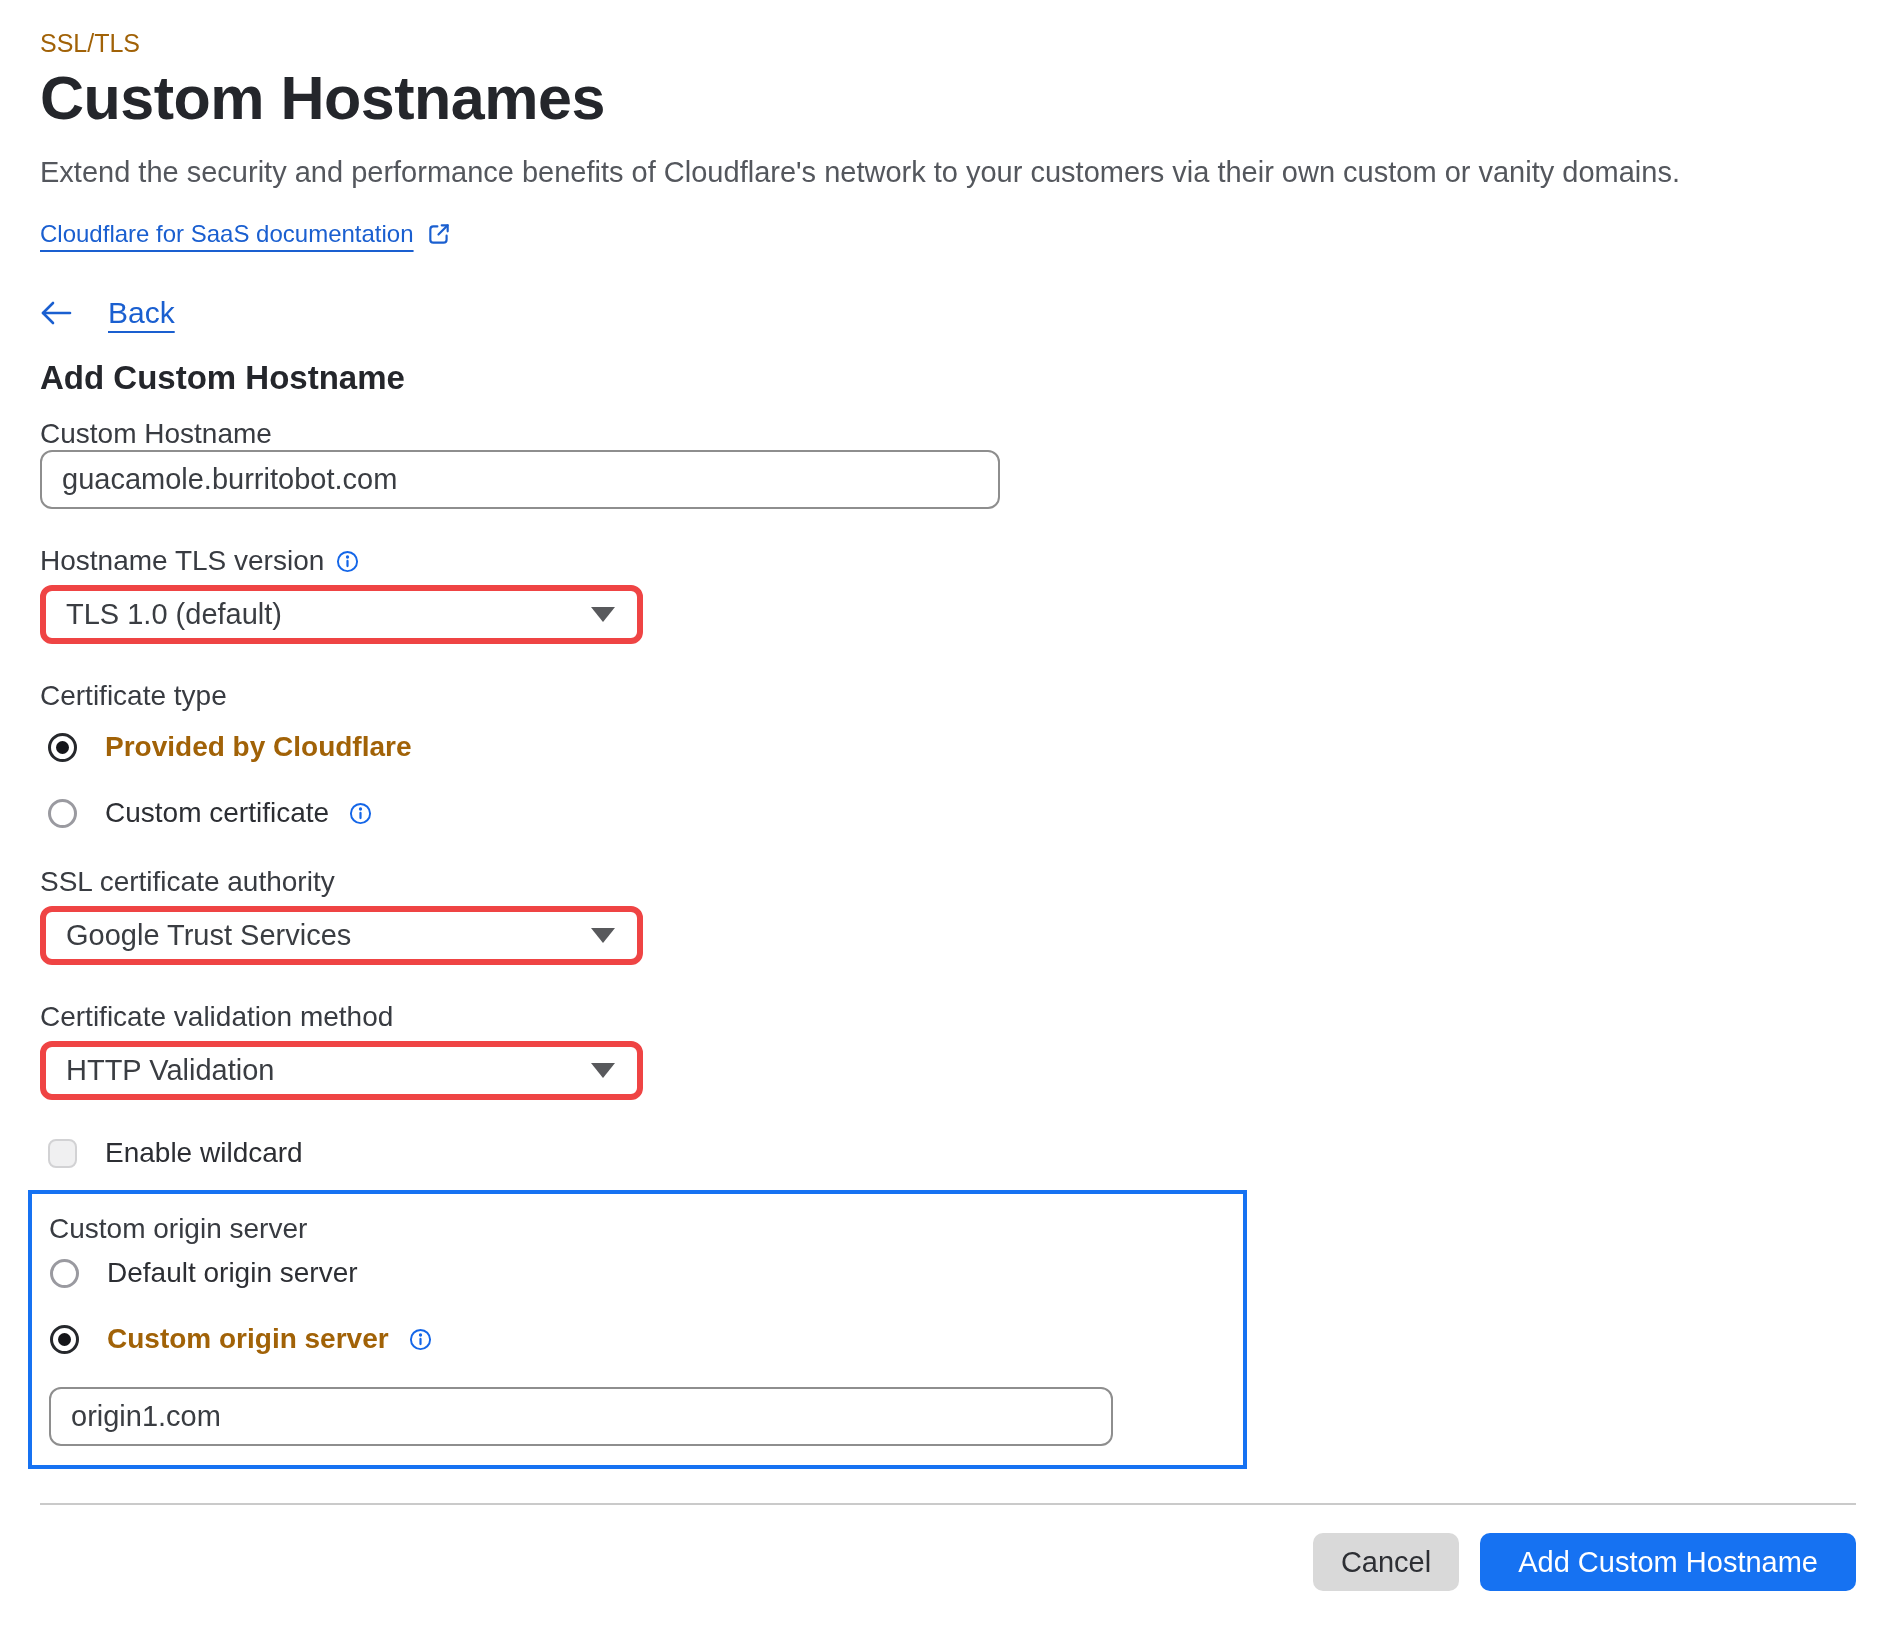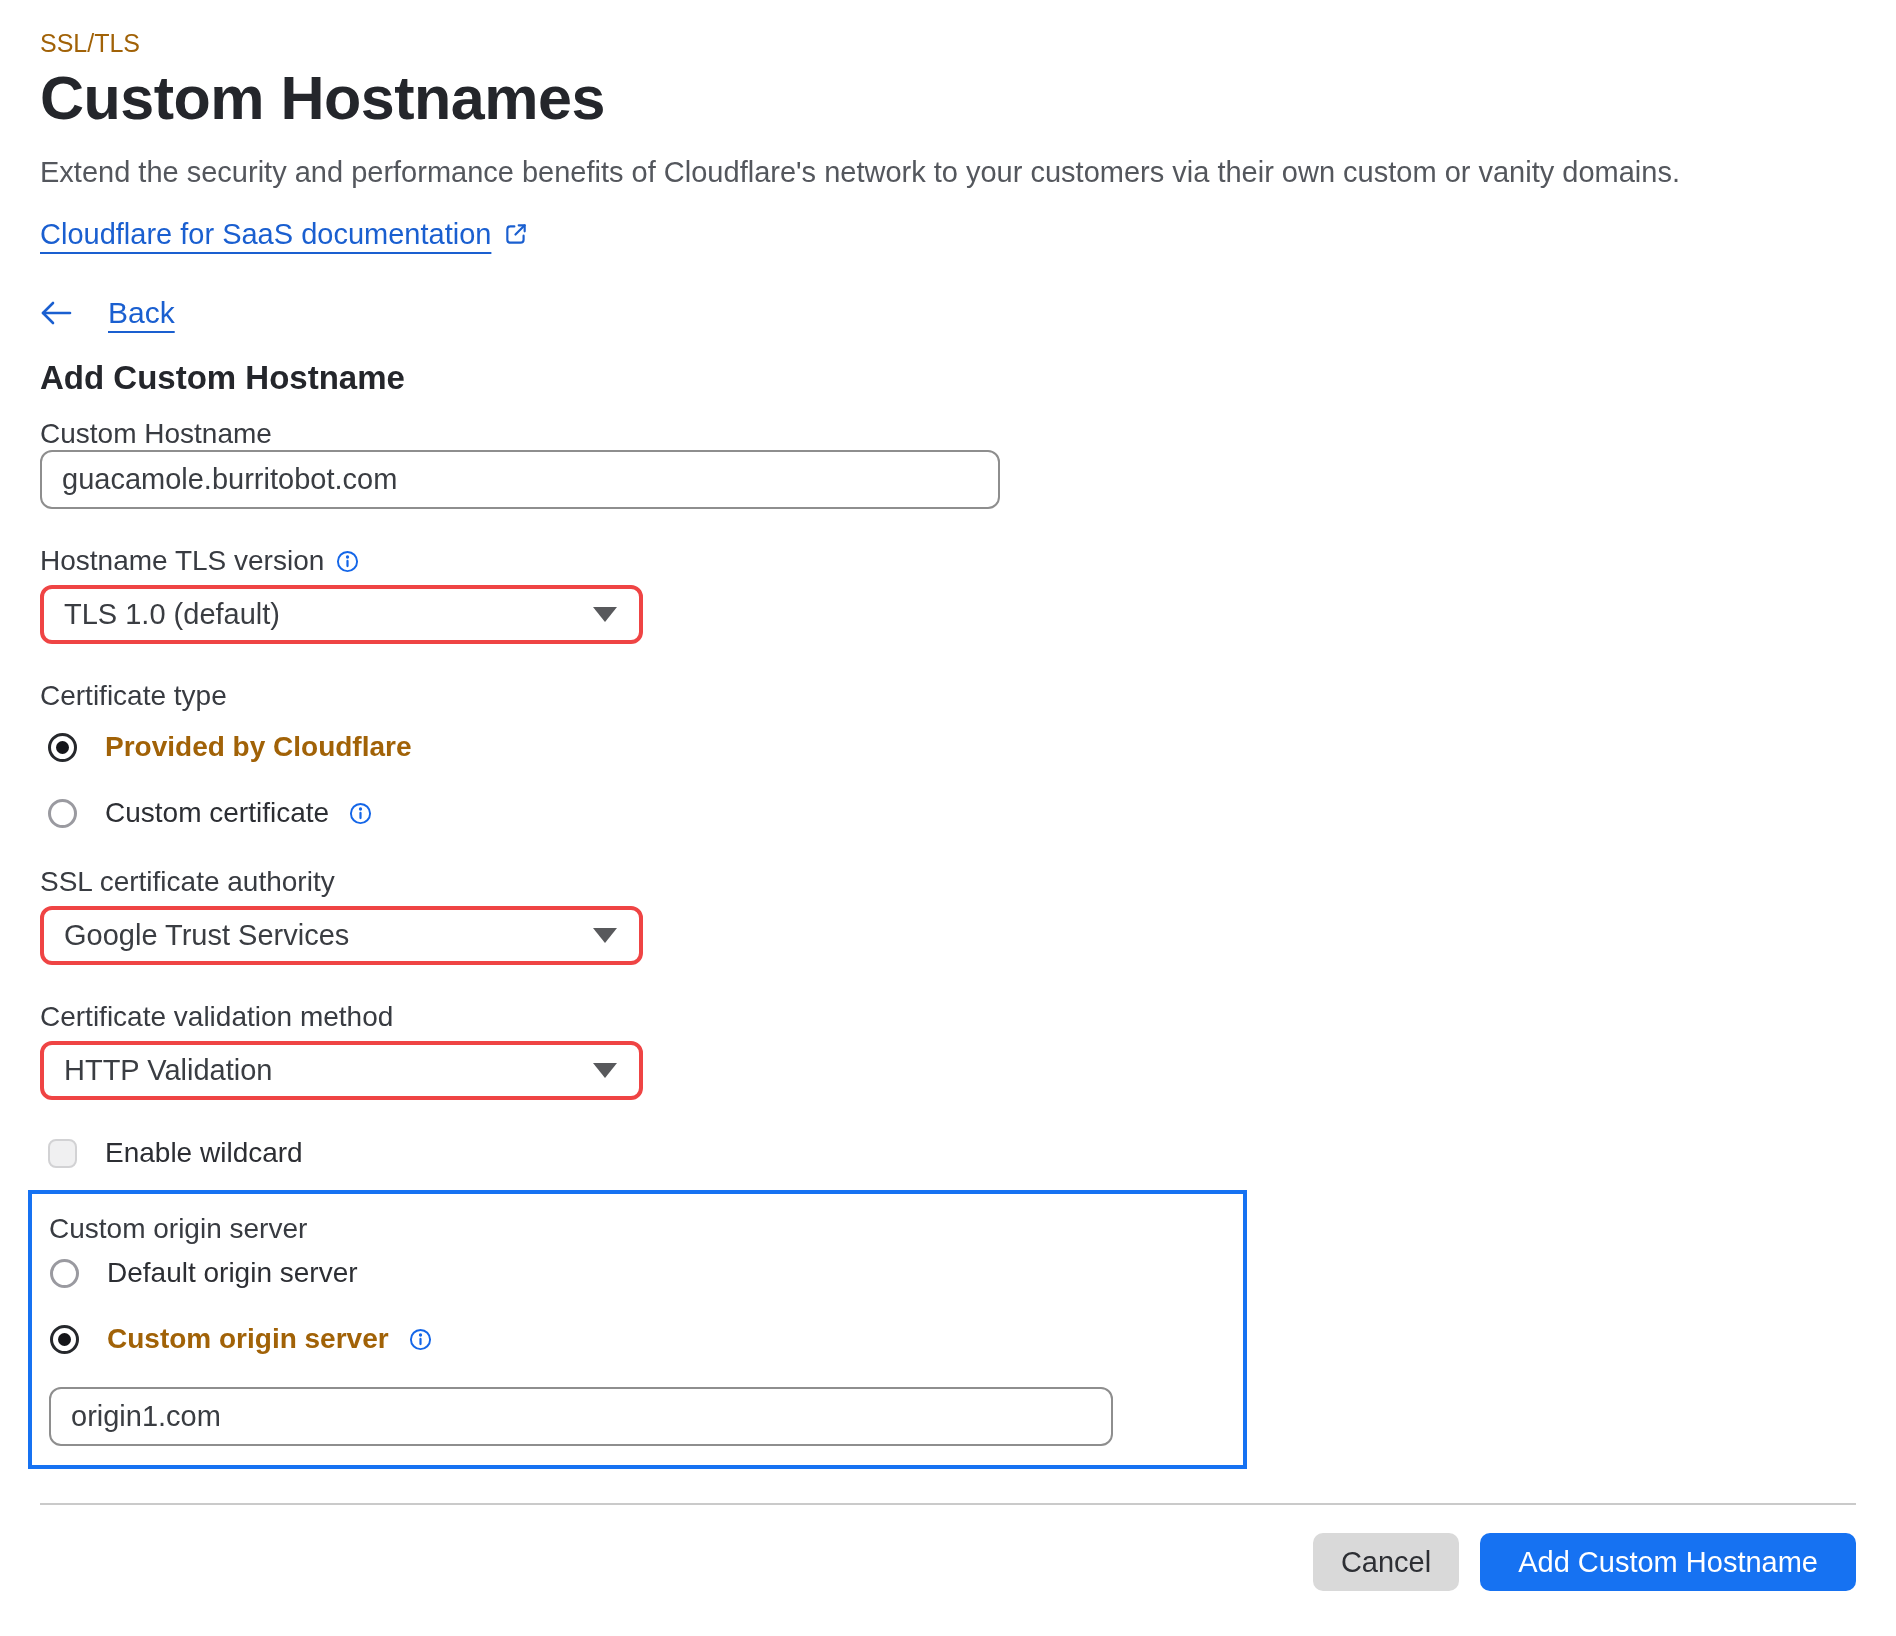--- a/index.html
+++ b/index.html
@@ -31,21 +31,21 @@
     margin-top: 28px;
     font-size: 29px;
     line-height: 36px;
     color: #54575d;
   }
   .doc-link-row { margin-top: 26px; }
   a.doc-link {
     display: inline-flex;
     align-items: center;
     gap: 12px;
-    font-size: 29px;
+    font-size: 24px;
     line-height: 36px;
     color: #1a5fd0;
     text-decoration: underline;
     text-decoration-thickness: 2px;
     text-underline-offset: 8px;
     cursor: pointer;
   }
   .back-row {
     margin-top: 44px;
     display: flex;
@@ -87,21 +87,21 @@
     font-size: 29px;
     color: #3a3d42;
     padding: 0 20px;
     background: #fff;
     outline: none;
   }
   .select-box {
     margin-top: 8px;
     width: 603px;
     height: 59px;
-    border: 4px solid #ef4444;
+    border: 6px solid #ef4444;
     border-radius: 12px;
     background: #fff;
     display: flex;
     align-items: center;
     justify-content: space-between;
     padding: 0 22px 0 20px;
     font-size: 29px;
     color: #3a3d42;
     cursor: pointer;
   }

